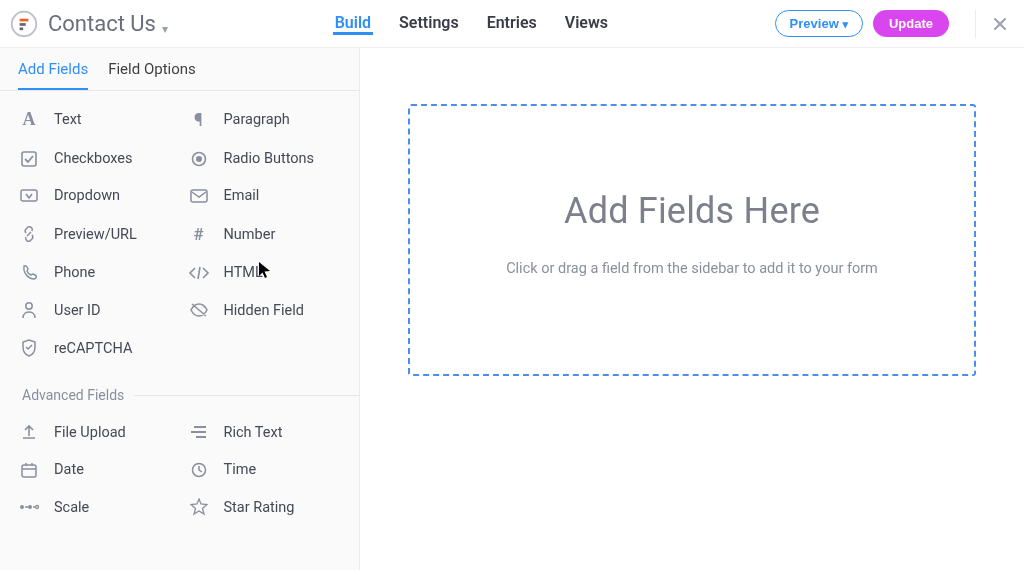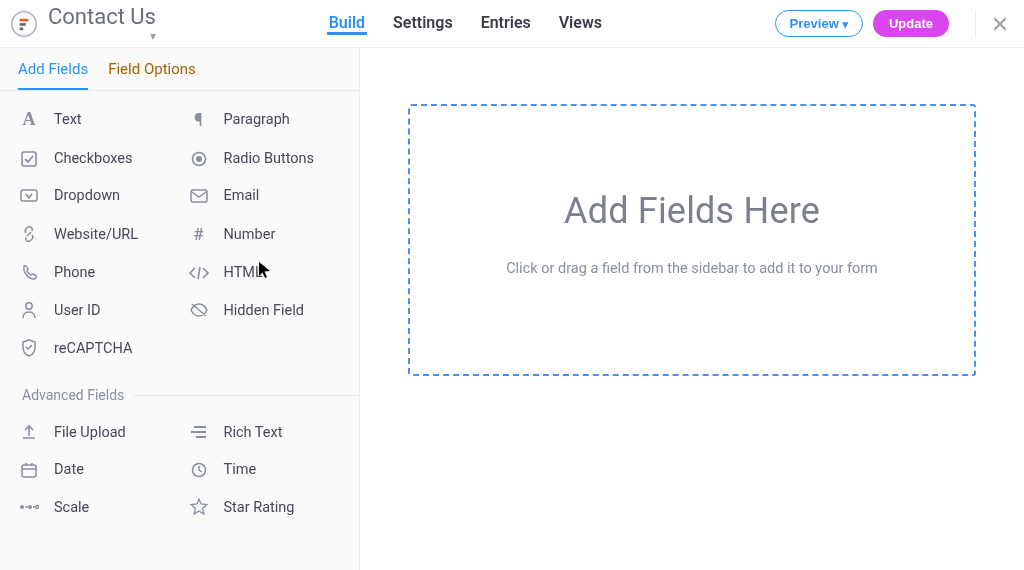--- a/index.html
+++ b/index.html
@@ -1,31 +1,31 @@
 <!DOCTYPE html>
 <html><head>
 <meta charset="utf-8">
 <style>
   * { box-sizing: border-box; margin: 0; padding: 0; }
   body { font-family: -apple-system, BlinkMacSystemFont, "Segoe UI", Roboto, Helvetica, Arial, sans-serif; color: #595c6d; width:1024px; height:570px; overflow:hidden; background:#fff;}
   .topbar { display:flex; align-items:center; height:48px; padding:0 16px 0 8px; border-bottom:1px solid #ededf1;}
   .logo { width:32px;height:32px; display:flex;align-items:center;justify-content:center; margin-right:8px;}
-  .form-title { font-size:22px; font-weight:400; color:#6b6f7d; display:flex; align-items:flex-end; cursor:pointer;flex-direction:column;}
+  .form-title { font-size:22px; font-weight:400; color:#6b6f7d; display:flex; align-items:flex-end; cursor:pointer;}
   .form-title .caret { margin-left:6px; font-size:12px; color:#9aa0ab;}
   .primary-tabs { display:flex; gap:24px; margin:12px auto; align-self:stretch;}
   .ptab { font-size:16px; font-weight:600; color:#3a3c47; display:flex; align-items:center; height:100%; border-bottom:3px solid transparent; cursor:pointer; padding:0 2px;}
   .ptab.active { color:#2f8ff5; border-bottom-color:#2f8ff5;}
   .top-actions { display:flex; align-items:center; gap:10px;}
   .btn-outline { border:1px solid #2f8ff5; color:#2f8ff5; background:#fff; border-radius:18px; padding:5px 14px; font-size:13px; font-weight:700; cursor:pointer;}
   .btn-primary { border:none; background:#d946ef; color:#fff; border-radius:18px; padding:6px 16px; font-size:13px; font-weight:600; cursor:pointer;}
   .close-x { color:#9aa0ab; font-size:20px; margin-left:16px; padding-left:16px; border-left:1px solid #ededf1; cursor:pointer; height:28px; display:flex; align-items:center;}
   .workspace { display:flex; height:calc(570px - 48px);}
   .sidebar { width:360px; background:#fafafb; border-right:1px solid #ededf1; overflow-y:auto;}
   .side-tabs { display:flex; gap:20px; padding:12px 18px 0;}
-  .stab { font-size:15px; color:#a16207; cursor:pointer; padding-bottom:10px; border-bottom:2px solid transparent;}
+  .stab { font-size:15px; color:#404040; cursor:pointer; padding-bottom:10px; border-bottom:2px solid transparent;}
   .stab.active { color:#2f8ff5; border-bottom-color:#2f8ff5;}
   .side-divider { height:1px; background:#e6e6eb;}
   .field-grid { display:grid; grid-template-columns:1fr 1fr; padding:8px 10px 6px 10px; row-gap:0;}
   .field-item { display:flex; align-items:center; gap:14px; padding:10px 8px; font-size:14.5px; color:#464955; cursor:pointer; border-radius:4px;}
   .field-item .ficon { width:22px; display:flex; justify-content:center; color:#8a8f9e;}
   .section-label-row { display:flex; align-items:center; padding:14px 0 10px;}
   .section-label-row .line { flex:1; height:1px; background:#e6e6eb;}
   .section-label { color:#8a8f9e; font-size:14px; padding:0 10px 0 22px; white-space:nowrap;}
   .canvas { flex:1; padding:56px 48px 24px;}
   .dropzone { border:2px dashed #4a8ff0; border-radius:3px; height:272px; display:flex; flex-direction:column; align-items:center; justify-content:flex-start; padding-top:84px;}
@@ -119,21 +119,21 @@
             </svg>
           </span>
           <span>Email</span>
         </div>
       <div class="field-item">
           <span class="ficon">
             <svg width="18" height="18" viewBox="0 0 18 18">
               <path d="M7 11 L11 7 M6 8 a3 3 0 0 1 0-4 l2-2 a3 3 0 0 1 4 4 M12 10 a3 3 0 0 1 0 4 l-2 2 a3 3 0 0 1-4-4" fill="none" stroke="#8a8f9e" stroke-width="1.5"></path>
             </svg>
           </span>
-          <span>Website/URL</span>
+          <span>Preview/URL</span>
         </div>
       <div class="field-item">
           <span class="ficon" style="font-size:17px;font-weight:600;">#</span>
           <span>Number</span>
         </div>
       <div class="field-item">
           <span class="ficon">
             <svg width="17" height="17" viewBox="0 0 17 17">
               <path d="M3 2 C3 2 5 1 6 3 L7 5 C7 6 6 7 6 7 C6 7 7 10 10 11 C10 11 11 10 12 10 L14 11 C16 12 15 14 15 14 C15 14 13 16 9 14 C5 12 2 7 3 2Z" fill="none" stroke="#8a8f9e" stroke-width="1.4"></path>
             </svg>

